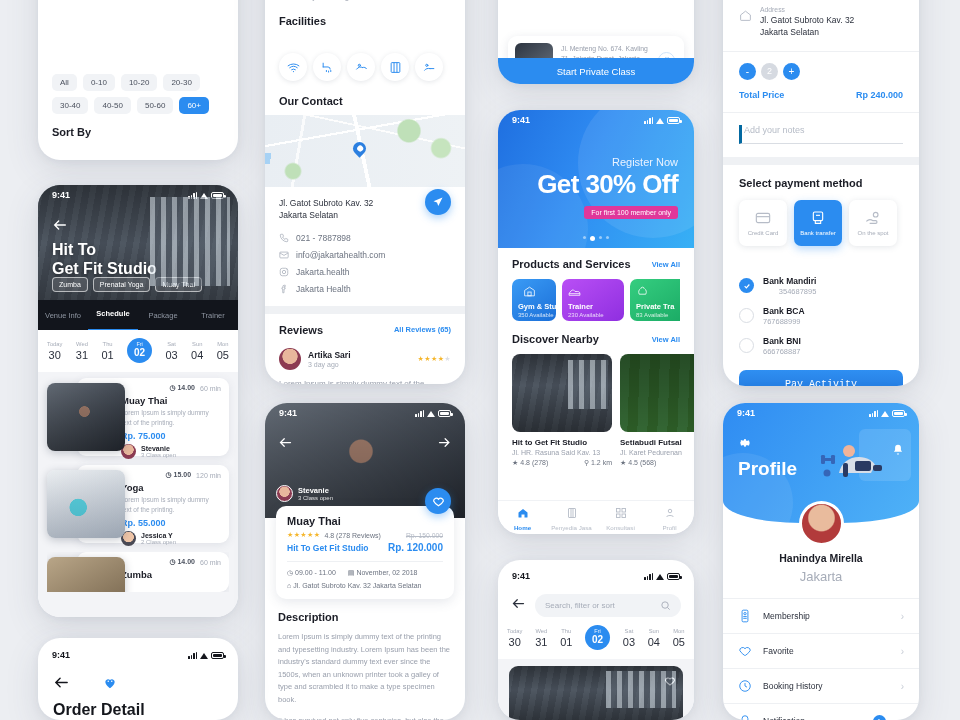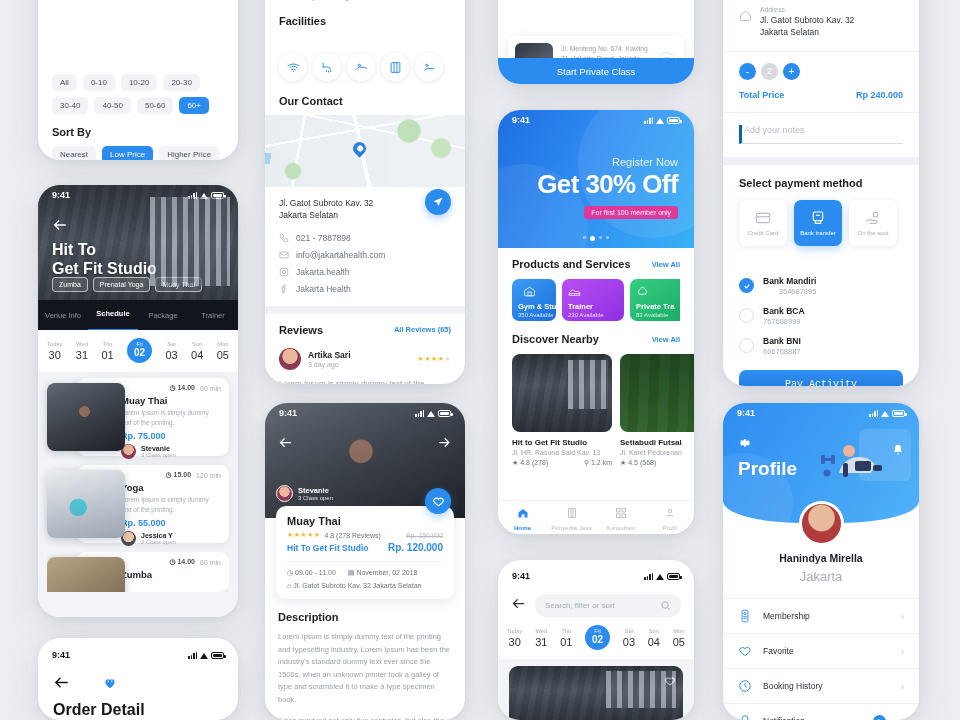--- a/index.html
+++ b/index.html
@@ -167,25 +167,20 @@
         <div class="chip">All</div>
         <div class="chip">0-10</div>
         <div class="chip">10-20</div>
         <div class="chip">20-30</div>
         <div class="chip">30-40</div>
         <div class="chip">40-50</div>
         <div class="chip">50-60</div>
         <div class="chip on">60+</div>
       </div>
       <div class="sec-title" style="margin:12px 0 8px;">Sort By</div>
-      <div class="row" style="gap:6px;">
-        <div class="chip">Nearest</div>
-        <div class="chip on">Low Price</div>
-        <div class="chip">Higher Price</div>
-      </div>
 
     </div>
   </div>
 
   <div class="phone" id="p-venue">
     <div class="pad" style="padding-top:120px;">
       <div style="font-size:8px;color:#9aa0ad;">essentially unchanged.</div>
       <div class="sec-title" style="margin:14px 0 26px;">Facilities</div>
       <div class="row" style="gap:6px;">
         <div style="width:28px;height:28px;border-radius:50%;background:#fff;box-shadow:0 1px 5px rgba(90,100,120,.16);display:flex;align-items:center;justify-content:center;">

